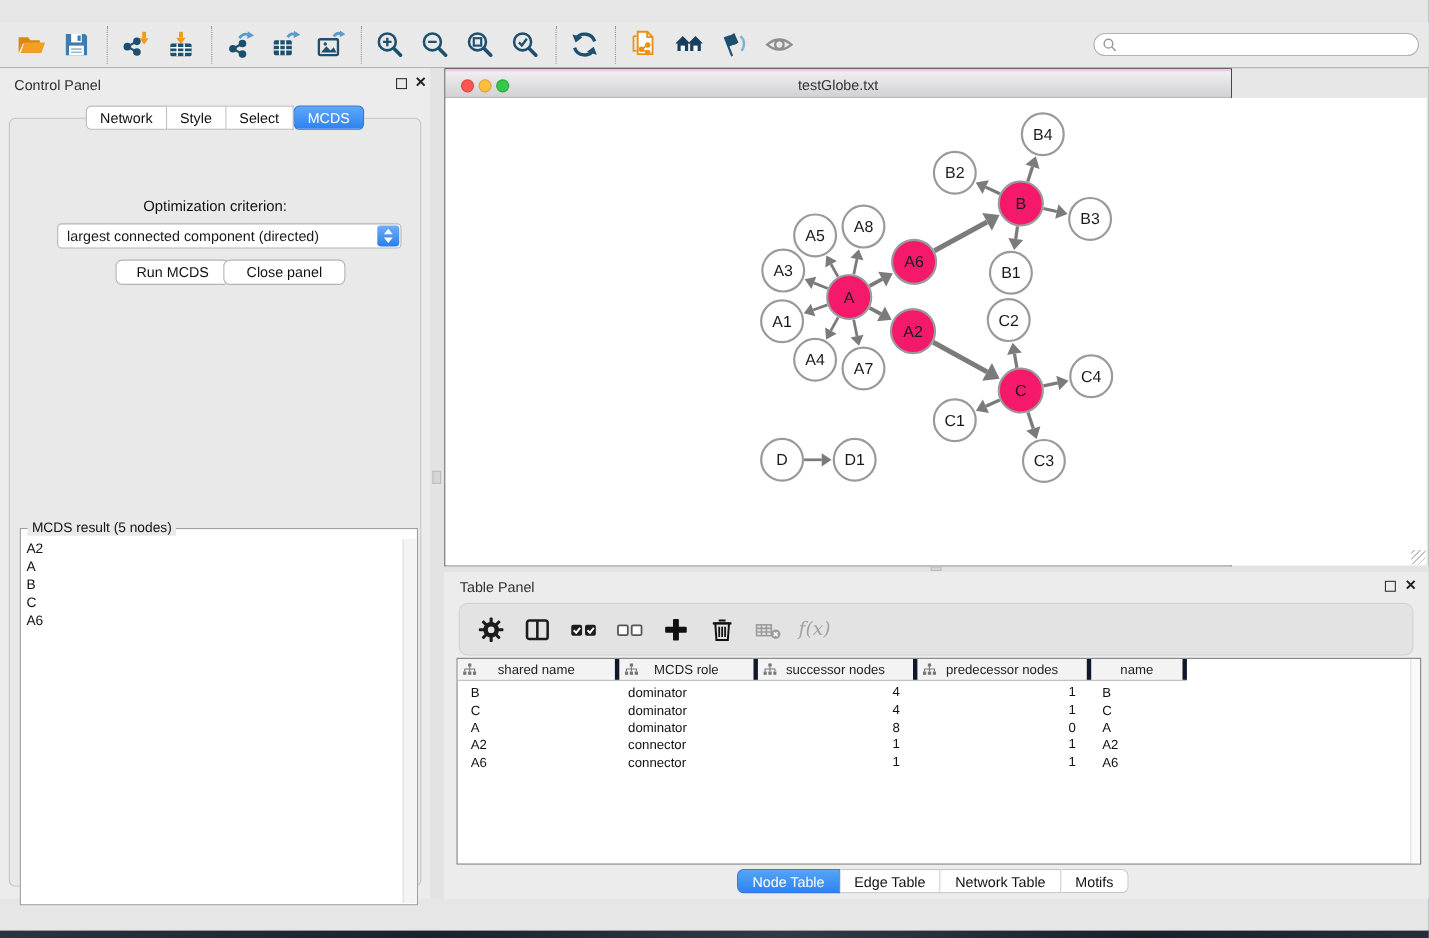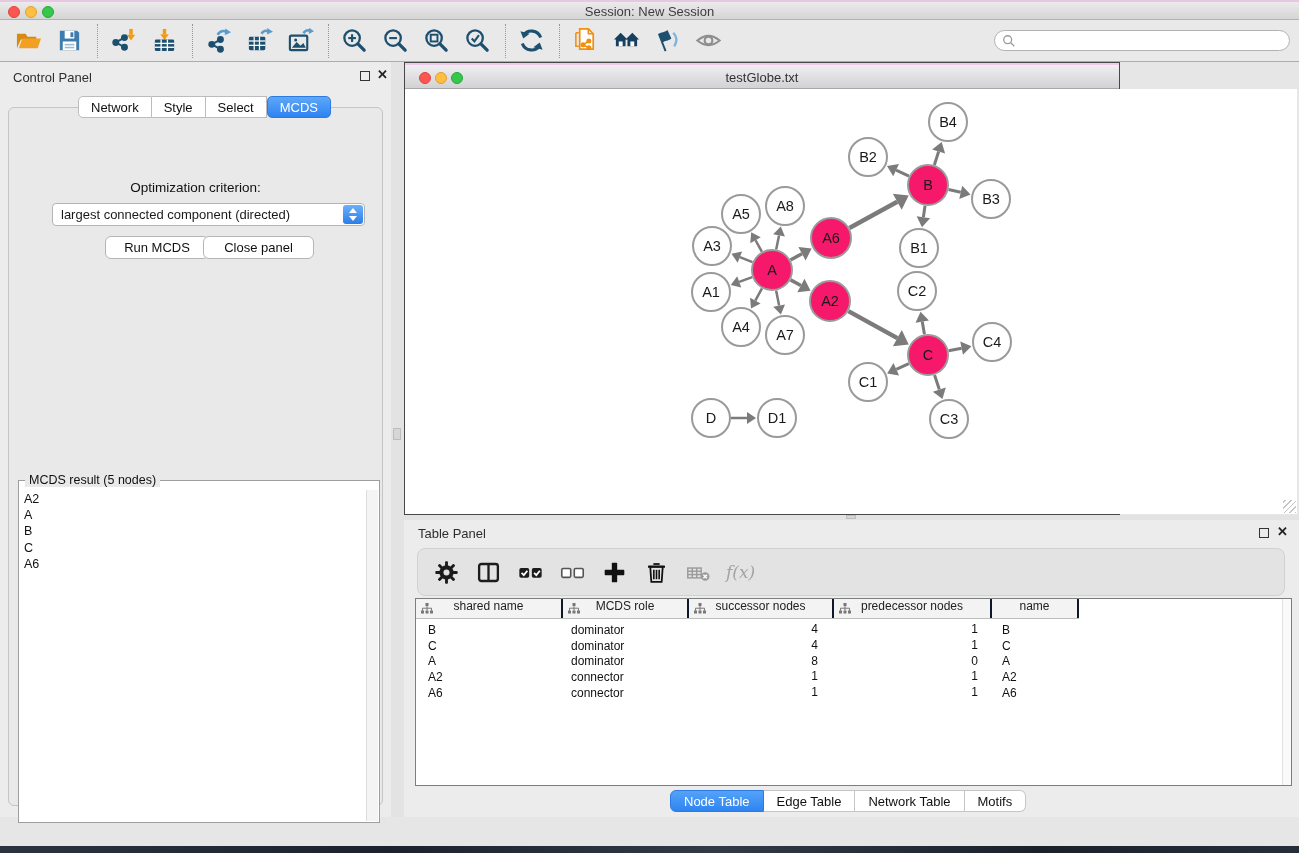--- a/index.html
+++ b/index.html
@@ -108,22 +108,22 @@
                 background:#e3e3e3; border:1px solid #d1d1d1; border-radius:8px;
                 display:flex; align-items:center; padding-left:14px; gap:14px; }
   .tp-ic { width:28px; height:28px; display:flex; align-items:center; justify-content:center; flex:none; }
   .tp-ic svg { width:25px; height:25px; }
   .fx { font-family:"DejaVu Serif", serif; font-style:italic; font-size:17px; color:#a3a3a3; }
 
   .tp-table { position:absolute; left:11px; top:78px; width:877px; height:188px; background:#fff;
               border:1px solid #7e7e7e; overflow:hidden; font-size:12px; }
   .thead { display:flex; height:20px; width:663px; background:#f3f3f3;
            border-bottom:1px solid #bdbdbd; }
-  .th { position:relative; display:flex; justify-content:center;
-        border-right:2px solid #0f172a; color:#222; }
+  .th { position:relative; display:flex; align-items:center; justify-content:center;
+        border-right:4px solid #0f172a; color:#222; }
   .th .tree-ic { position:absolute; left:5px; top:4px; }
   .tr { display:flex; height:15.8px; align-items:center; color:#111; }
   .tbody { padding-top:3px; }
   .c0 { width:147px; } .c1 { width:126px; } .c2 { width:145px; } .c3 { width:158px; } .c4 { width:87px; }
   .td.c0 { padding-left:12px; } .td.c1 { padding-left:8px; }
   .td.c2 { text-align:right; padding-right:16px; display:block; line-height:15.8px; }
   .td.c3 { text-align:right; padding-right:14px; display:block; line-height:15.8px; }
   .td.c4 { padding-left:10px; }
   .tscroll { position:absolute; right:0; top:0; bottom:0; width:9px; background:#fafafa;
              border-left:1px solid #e2e2e2; }
@@ -146,26 +146,20 @@
   .mem-dot { width:11px; height:11px; border-radius:50%; background:#1fa42e; flex:none; }
 
   .desktop-strip { position:absolute; left:0; top:846px; width:1299px; height:7px;
                    background:linear-gradient(90deg,#2a3340,#1b222d 30%,#313a47 55%,#1a212b 80%,#262e3a); }
 </style>
 </head>
 <body>
 
 <div class="app">
 
-  <div class="titlebar">
-    <span class="tl red"></span>
-    <span class="tl yel"></span>
-    <span class="tl grn"></span>
-    <span class="title-text">Session: New Session</span>
-  </div>
 
   <div class="toolbar">
     <div class="tbtn">
       <svg viewBox="0 0 28 28">
           <path fill="#d8890f" d="M2 22 V7 h9 l2 3 h9 v3 H6 z"></path>
           <path fill="#f2a024" d="M4 22 l3.5-10 H27 l-3.5 10 z"></path>
         </svg>
     </div>
     <div class="tbtn">
       <svg viewBox="0 0 28 28">

